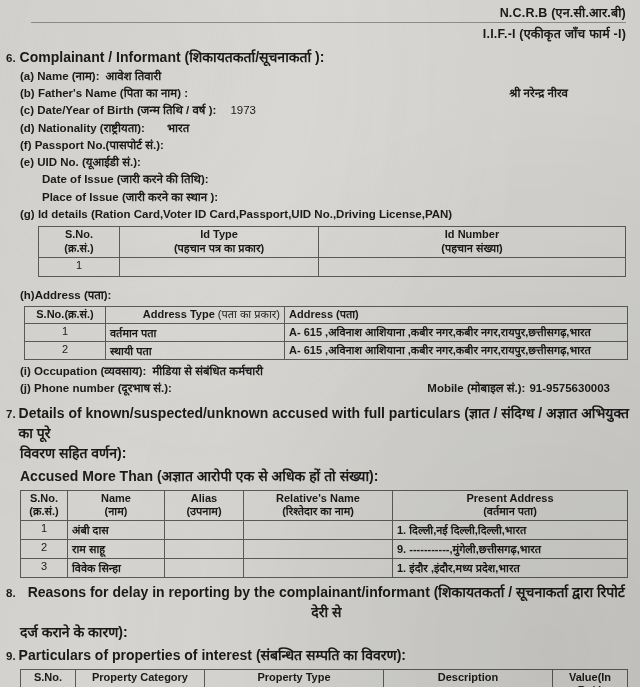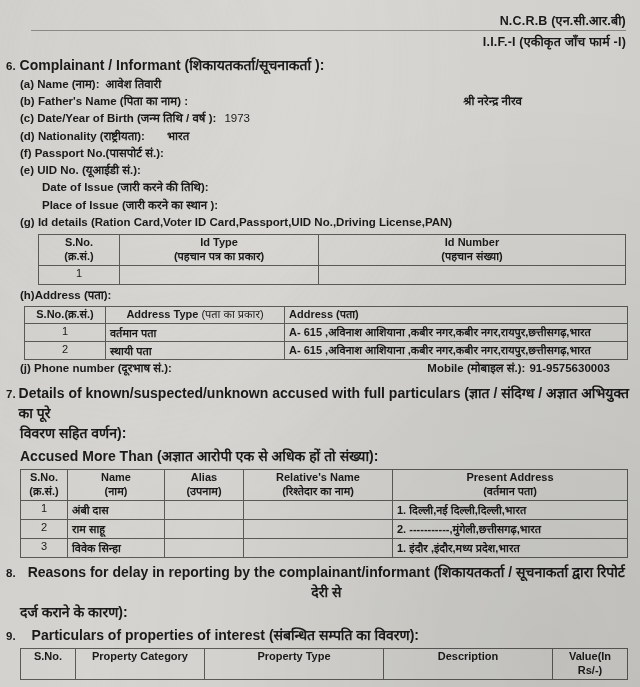--- a/index.html
+++ b/index.html
@@ -10,21 +10,21 @@
     color:#1a1a1a;
     position:relative;
   }
   
   .scan-tint{position:absolute;inset:0;pointer-events:none;
     background:
       radial-gradient(ellipse at 20% 10%, rgba(255,255,255,.30), rgba(255,255,255,0) 55%),
       radial-gradient(ellipse at 85% 95%, rgba(0,0,0,.09), rgba(0,0,0,0) 60%),
       linear-gradient(100deg, rgba(0,0,0,.05) 0%, rgba(255,255,255,.06) 40%, rgba(0,0,0,.06) 100%);
     mix-blend-mode:multiply;opacity:.85;}
-  .page{position:absolute;inset:0;padding:8px 6px;box-sizing:border-box;}
+  .page{position:absolute;inset:0;padding:0 6px;box-sizing:border-box;}
 
   
   .hdr{text-align:right;padding:4px 8px 0 0;}
   .hdr .l1{font-weight:bold;font-size:12.5px;letter-spacing:.2px;}
   .hdr .l2{font-weight:bold;font-size:12.5px;letter-spacing:.2px;margin-top:2px;}
   .hdr-rule{height:1px;background:#8d8d8a;margin:1px 0 0 auto;width:96%;}
 
   
   .sec{font-weight:bold;font-size:14px;line-height:1.42;}
   .sec-num{font-weight:bold;font-size:11.5px;}
@@ -78,26 +78,26 @@
     </div>
 
     <div class="row indent1">
       <span class="lbl">(a) Name (नाम):</span>
       <span class="val dev" style="margin-left:6px;">आवेश तिवारी</span>
     </div>
 
     <div class="row indent1">
       <span class="lbl">(b) Father's Name (पिता का नाम) :</span>
       <span class="spacer"></span>
-      <span class="val dev" style="margin-right:112px;">श्री नरेन्द्र नीरव</span>
+      <span class="val dev" style="margin-right:66px;">श्री नरेन्द्र नीरव</span>
     </div>
 
     <div class="row indent1">
       <span class="lbl">(c) Date/Year of Birth (जन्म तिथि / वर्ष ):</span>
-      <span class="val" style="margin-left:8px;">1973</span>
+      <span class="val" style="margin-left:14px;">1973</span>
     </div>
 
     <div class="row indent1">
       <span class="lbl">(d) Nationality (राष्ट्रीयता):</span>
       <span class="val dev" style="margin-left:22px;">भारत</span>
     </div>
 
     <div class="row indent1">
       <span class="lbl">(f) Passport No.(पासपोर्ट सं.):</span>
       <span class="val" style="margin-left:8px;"></span>
@@ -141,29 +141,29 @@
       </thead>
       <tbody>
         <tr class="rowline">
           <td class="c">1</td>
           <td></td>
           <td></td>
         </tr>
       </tbody>
     </table>
 
-    <div class="row" style="margin-top:2px;margin-left:14px;">
+    <div class="row" style="margin-top:10px;margin-left:14px;">
       <span class="lbl">(h)Address (पता):</span>
     </div>
 
     <table class="tbl-addr" style="margin-top:2px;">
       <thead>
         <tr>
           <th class="col-sno">S.No.(क्र.सं.)</th>
-          <th class="col-type" style="text-align:center;">
+          <th class="col-type" style="text-align:right;">
             <span>Address Type</span>
             <span class="dev" style="font-weight:normal;">(पता का प्रकार)</span>
           </th>
           <th style="text-align:left;">
             <span>Address</span>
             <span class="dev" style="font-weight:bold;">(पता)</span>
           </th>
         </tr>
       </thead>
       <tbody>
@@ -173,20 +173,24 @@
           <td class="dev cell-hi">A- 615 ,अविनाश आशियाना ,कबीर नगर,कबीर नगर,रायपुर,छत्तीसगढ़,भारत</td>
         </tr>
         <tr>
           <td class="c">2</td>
           <td class="dev">स्थायी पता</td>
           <td class="dev cell-hi">A- 615 ,अविनाश आशियाना ,कबीर नगर,कबीर नगर,रायपुर,छत्तीसगढ़,भारत</td>
         </tr>
       </tbody>
     </table>
 
+    <div class="row indent1" style="margin-top:3px;">
+      <span class="lbl">(i) Occupation (व्यवसाय):</span>
+      <span class="val dev" style="margin-left:6px;">मीडिया से संबंधित कर्मचारी</span>
+    </div>
 
     <div class="row indent1">
       <span class="lbl">(j) Phone number (दूरभाष सं.):</span>
       <span class="spacer"></span>
       <span class="lbl" style="margin-right:4px;">Mobile (मोबाइल सं.):</span>
       <span class="lbl" style="margin-right:24px;">91-9575630003</span>
     </div>
   </div>
 
   <div style="margin-top:7px;">
@@ -228,21 +232,21 @@
           <td class="dev">अंबी दास</td>
           <td></td>
           <td></td>
           <td class="dev">1.  दिल्ली,नई दिल्ली,दिल्ली,भारत</td>
         </tr>
         <tr class="rowline">
           <td class="c">2</td>
           <td class="dev">राम साहू</td>
           <td></td>
           <td></td>
-          <td class="dev">2.  -----------,मुंगेली,छत्तीसगढ़,भारत</td>
+          <td class="dev">9.  -----------,मुंगेली,छत्तीसगढ़,भारत</td>
         </tr>
         <tr class="rowline">
           <td class="c">3</td>
           <td class="dev">विवेक सिन्हा</td>
           <td></td>
           <td></td>
           <td class="dev">1.  इंदौर ,इंदौर,मध्य प्रदेश,भारत</td>
         </tr>
       </tbody>
     </table>
@@ -252,21 +256,21 @@
     <div class="row">
       <span class="sec-num">8.</span>
       <span class="sec" style="margin-left:3px;text-align:center;">Reasons for delay in reporting by the complainant/informant (शिकायतकर्ता / सूचनाकर्ता द्वारा रिपोर्ट देरी से</span>
     </div>
     <div class="sec indent1">दर्ज कराने के कारण):</div>
   </div>
 
   <div style="margin-top:3px;">
     <div class="row">
       <span class="sec-num">9.</span>
-      <span class="sec" style="margin-left:16px;">Particulars of properties of interest (संबन्धित सम्पति का विवरण):</span>
+      <span class="sec" style="margin-left:3px;">Particulars of properties of interest (संबन्धित सम्पति का विवरण):</span>
     </div>
 
     <table class="tbl-prop" style="margin-top:3px;">
       <thead>
         <tr>
           <th class="col-sno">S.No.</th>
           <th class="col-cat">Property Category</th>
           <th class="col-type">Property Type</th>
           <th class="col-desc">Description</th>
           <th>Value(In Rs/-)</th>

